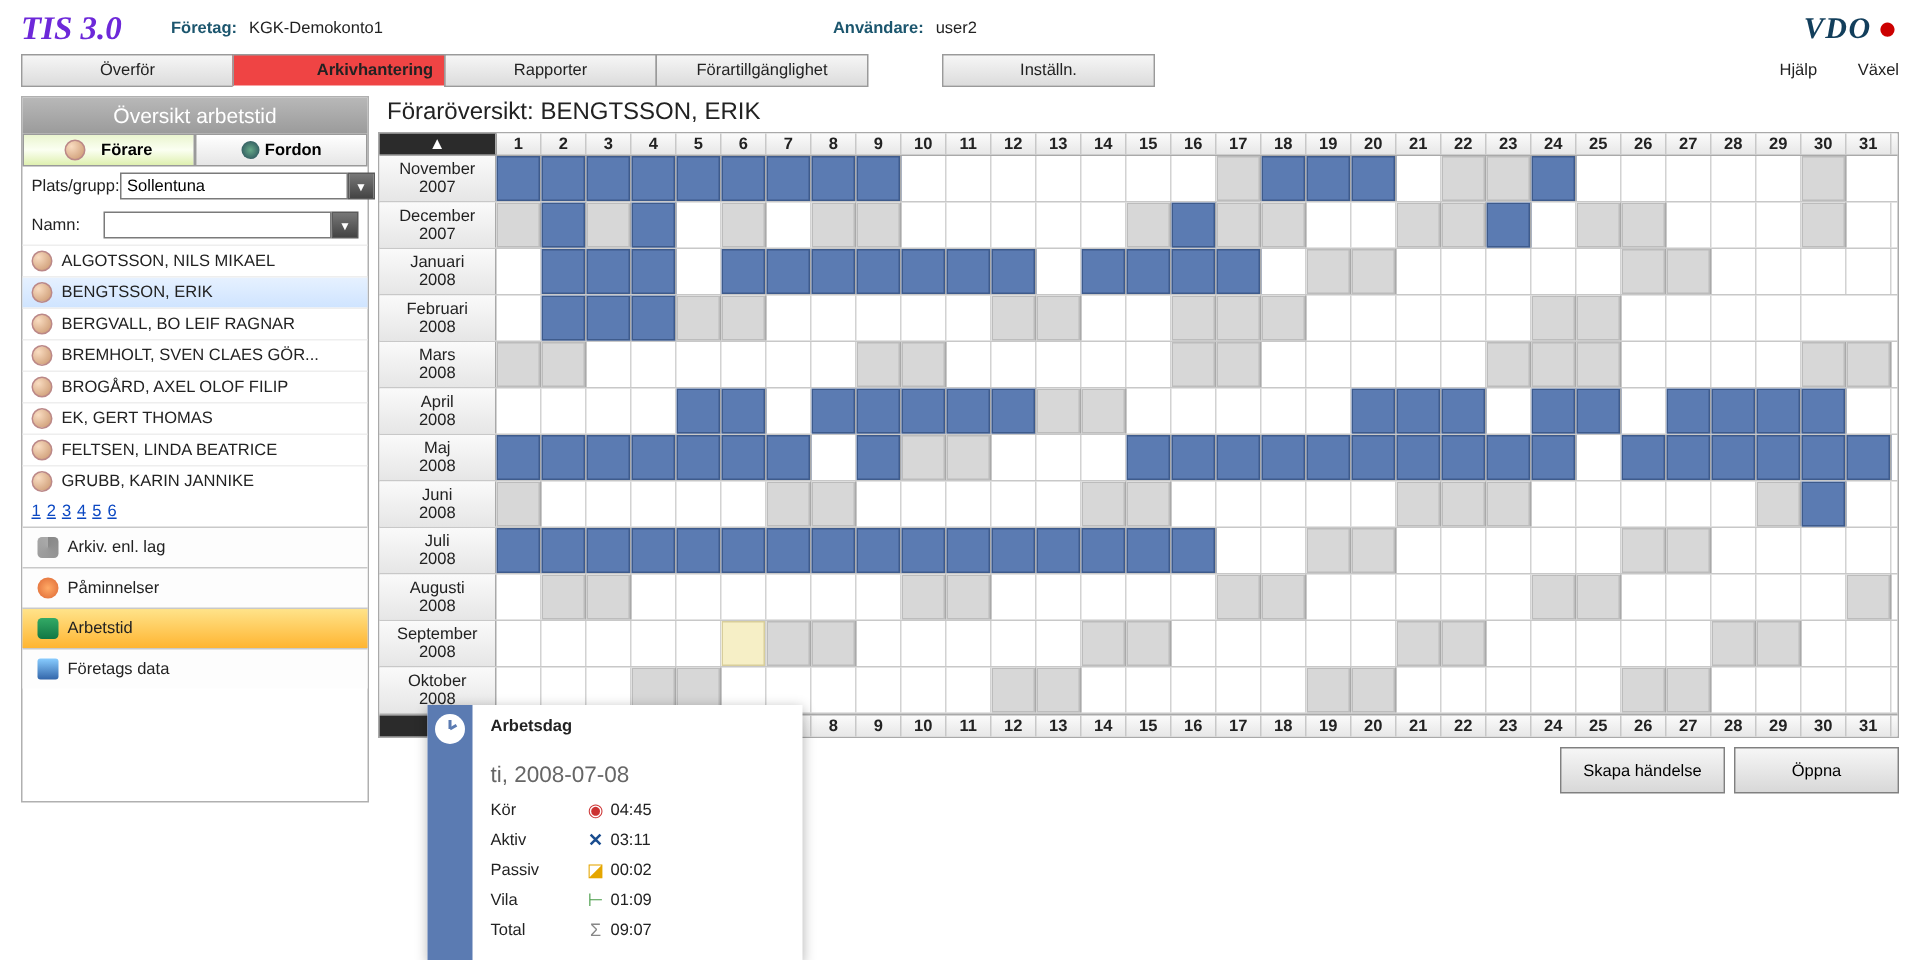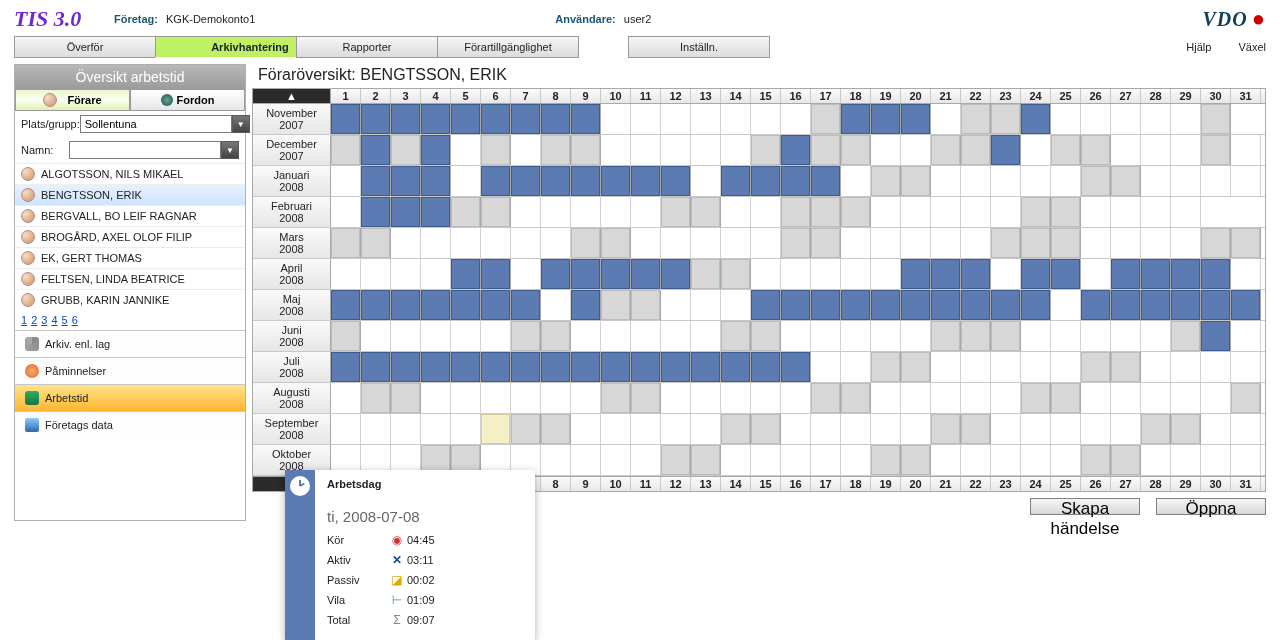--- a/index.html
+++ b/index.html
@@ -6,21 +6,21 @@
   body { font-family: Arial, Helvetica, sans-serif; font-size: 11px; color: #222; background: #fff; width: 1280px; height: 640px; overflow: hidden; position: relative; }
   .header { display: flex; align-items: center; padding: 6px 14px 4px; }
   .app-title { font-family: Georgia, serif; font-style: italic; font-weight: bold; color: #6d28d9; font-size: 22px; width: 80px; }
   .hdr-label { font-weight: bold; color: #1c566e; margin-right: 8px; margin-left: 20px; }
   .hdr-value { color: #222; }
   .vdo-logo { margin-left: auto; font-family: Georgia, serif; font-style: italic; font-weight: bold; font-size: 20px; color: #123e5b; letter-spacing: 1px; display: flex; align-items: center; }
   .vdo-logo .dot { color: #c00; font-size: 22px; margin-left: 4px; }
   .topbar { display: flex; align-items: center; padding: 0 14px; }
   .tabbar { display: flex; }
   .tab { width: 142px; height: 22px; border: 1px solid #9a9a9a; border-bottom: 1px solid #9a9a9a; background: linear-gradient(#f6f6f6,#dcdcdc); font-size: 11px; display: flex; align-items: center; justify-content: center; margin-right: -1px; cursor: pointer; }
-  .tab.active { background: #bef264; font-weight: bold; border-bottom-color: #fff; padding-left: 48px; }
+  .tab.active { background: #ef4444; font-weight: bold; border-bottom-color: #fff; padding-left: 48px; }
   .tab.gap { margin-left: 50px; }
   .right-links { margin-left: auto; font-size: 11px; }
   .right-links span { margin-left: 24px; cursor: pointer; }
   .main { display: flex; padding: 6px 14px 0; }
   
   .sidebar { width: 232px; border: 1px solid #b0b0b0; }
   .sb-title { background: linear-gradient(#b8b8b8,#9b9b9b); color: #fff; text-align: center; padding: 4px 0; font-size: 14px; }
   .sb-seg { display: flex; }
   .sb-seg button { flex: 1; height: 22px; border: 1px solid #9a9a9a; background: linear-gradient(#fff,#e6e6e6); font-size: 11px; cursor: pointer; display:flex; align-items:center; justify-content:center; gap:4px;font-weight:bold;}
   .sb-seg button.active { background: linear-gradient(#eaf5cf,#fbfff2,#dff0b0); }
@@ -51,21 +51,21 @@
   .day-hdr { width: 30px; text-align: center; font-weight: bold; border-right: 1px solid #c8c8c8; font-size: 11px; line-height:14px; }
   .cal-body { }
   .mrow { display: flex; border-bottom: 1px solid #c8c8c8; }
   .mlabel { width: 78px; border-right: 1px solid #a9a9a9; display:flex; flex-direction:column; align-items:center; justify-content:center; background: linear-gradient(#fafafa,#e6e6e6); font-size:11px; }
   .cell { width: 30px; height: 30px; border-right: 1px solid #d2d2d2; position:relative; }
   .cell.b { background: #5b7bb2; box-shadow: inset 0 0 0 1px #3e5b8c; border-right-color:#a9a9a9; }
   .cell.g { background: #d7d7d7; box-shadow: inset 0 0 0 1px #bcbcbc; border-right-color:#a9a9a9;}
   .cell.y { background: #f6efc6; box-shadow: inset 0 0 0 1px #d8ce9a; }
   .cal-ftr { display: flex; background: linear-gradient(#fbfbfb,#e7e7e7); border-top: 1px solid #a9a9a9; }
   .btnrow { display:flex; justify-content:flex-end; padding:6px 0;}
-  .btn { width:110px; height:17px; border:1px solid #808080; background:linear-gradient(#f6f6f6,#d8d8d8); font-size:17px; margin-left:16px; cursor:pointer;}
+  .btn { width:110px; height:31px; border:1px solid #808080; background:linear-gradient(#f6f6f6,#d8d8d8); font-size:11px; margin-left:6px; cursor:pointer;}
   
   .tooltip { position:absolute; left:285px; top:470px; width:250px; background:#fff; box-shadow:0 2px 8px rgba(0,0,0,.3); display:flex; z-index:10;}
   .tt-side { width:30px; background:#5b7bb2; display:flex; align-items:flex-start; justify-content:center; padding-top:6px;}
   .tt-side .clock { width:20px; height:20px; border-radius:50%; background:#fff; position:relative;}
   .tt-side .clock::before, .tt-side .clock::after { content:''; position:absolute; background:#5b7bb2; left:9px; top:4px; width:2px; transform-origin:bottom;}
   .tt-side .clock::before { height:6px;}
   .tt-side .clock::after { height:5px; top:5px; transform:rotate(60deg);}
   .tt-body { flex:1; padding:8px 12px;}
   .tt-title { font-weight:bold; font-size:11px; margin-bottom:18px;}
   .tt-date { color:#666; font-size:15px; margin-bottom:8px;}
@@ -141,20 +141,24 @@
           <span class="person-icon"></span>
           <span>ALGOTSSON, NILS MIKAEL</span>
         </div>
         <div class="drow selected">
           <span class="person-icon"></span>
           <span>BENGTSSON, ERIK</span>
         </div>
         <div class="drow">
           <span class="person-icon"></span>
           <span>BERGVALL, BO LEIF RAGNAR</span>
+        </div>
+        <div class="drow">
+          <span class="person-icon"></span>
+          <span>BREMHOLT, SVEN CLAES GÖR...</span>
         </div>
         <div class="drow">
           <span class="person-icon"></span>
           <span>BROGÅRD, AXEL OLOF FILIP</span>
         </div>
         <div class="drow">
           <span class="person-icon"></span>
           <span>EK, GERT THOMAS</span>
         </div>
         <div class="drow">

